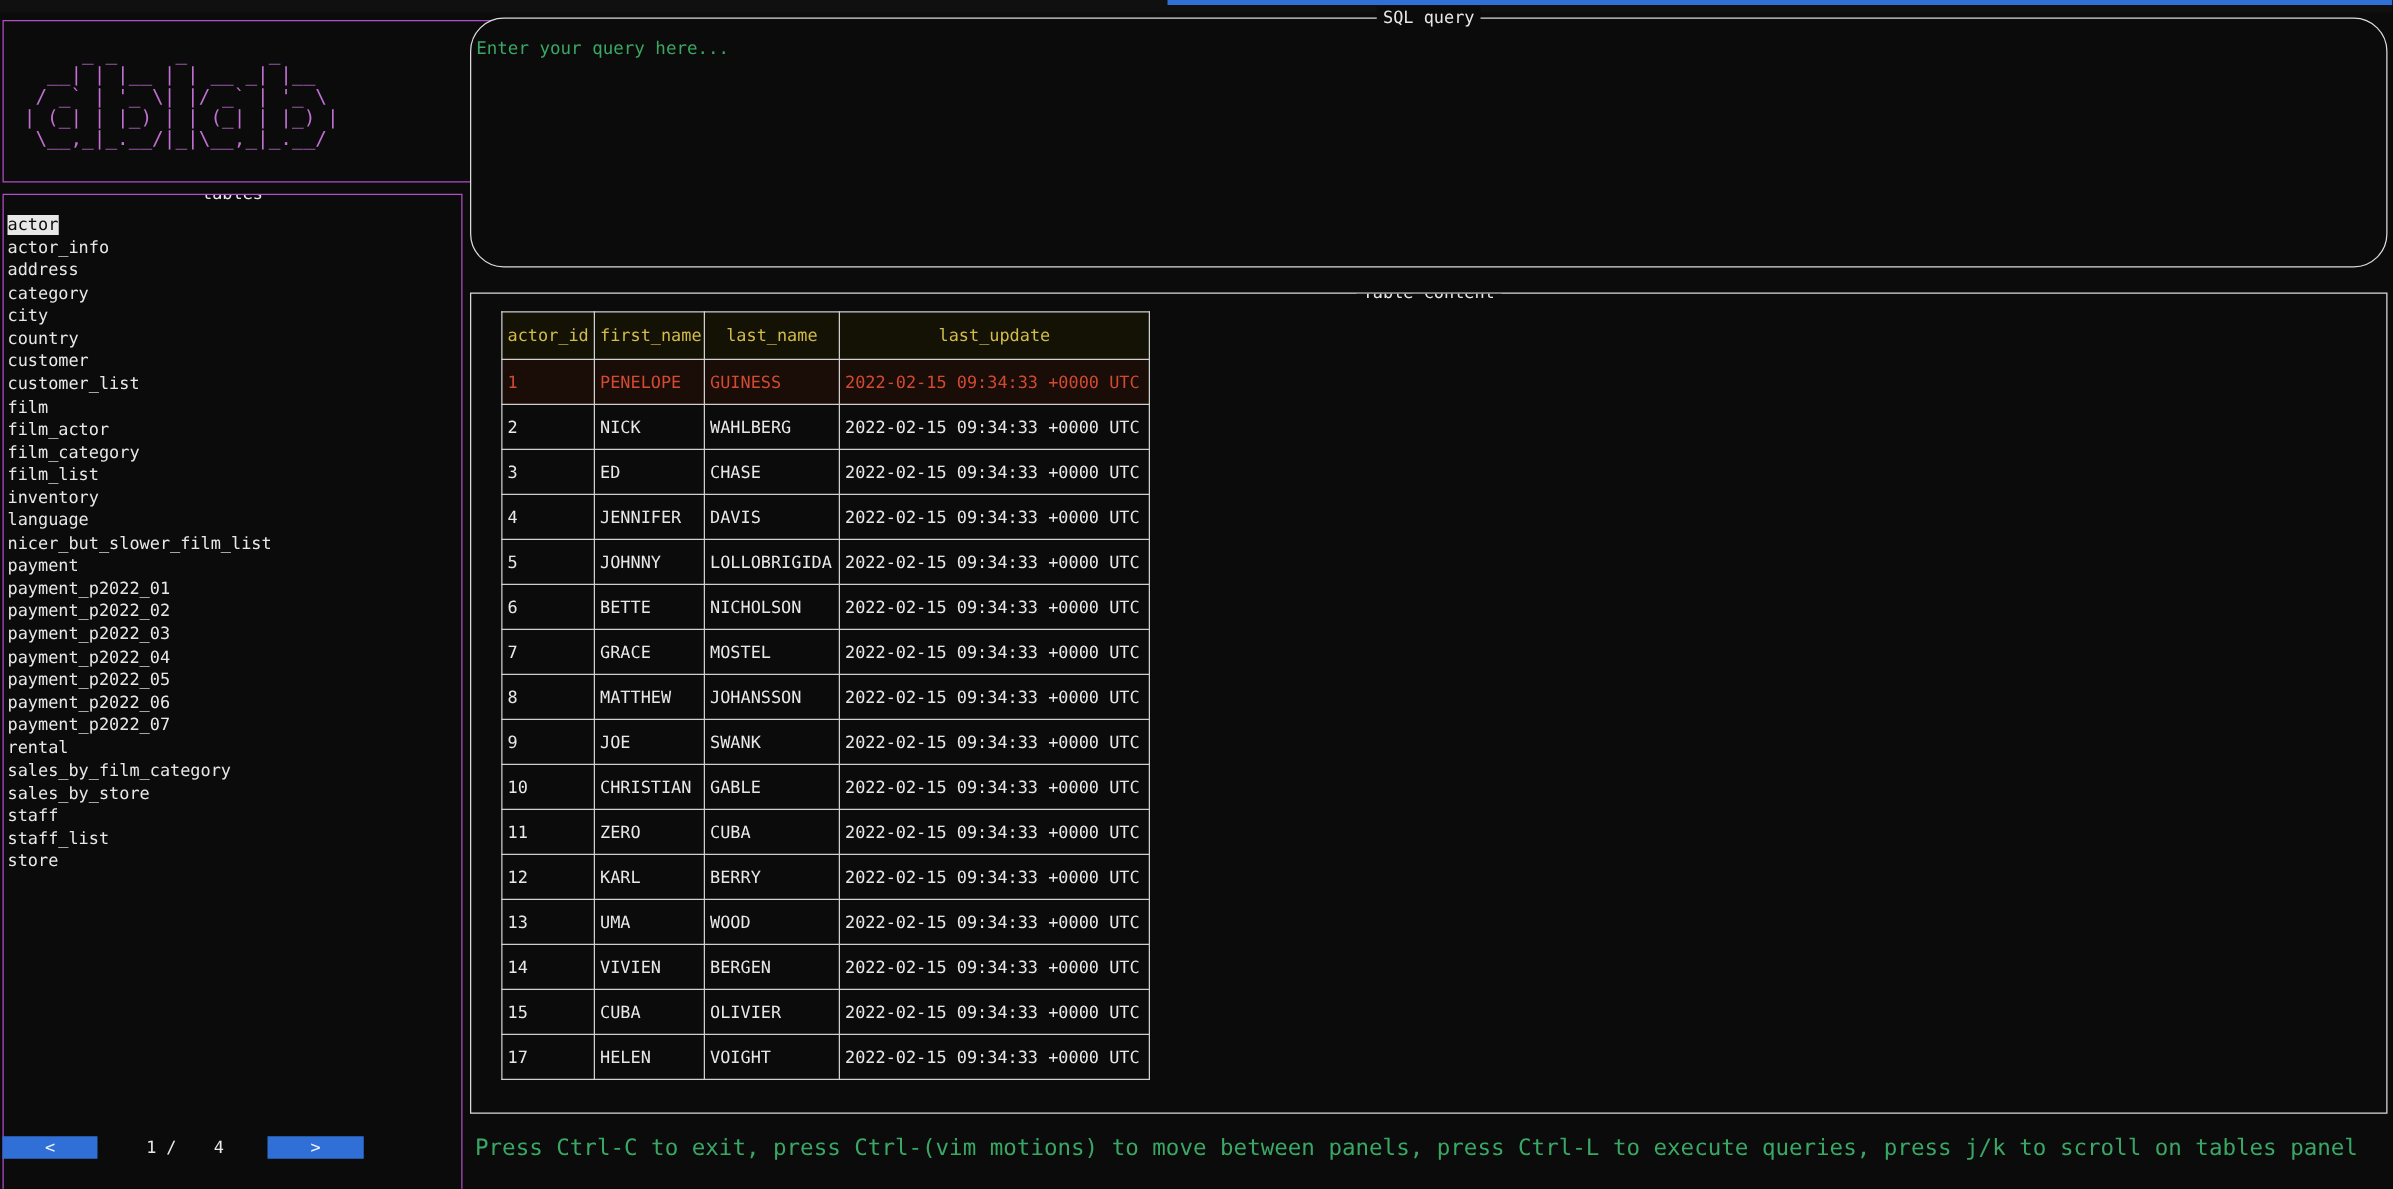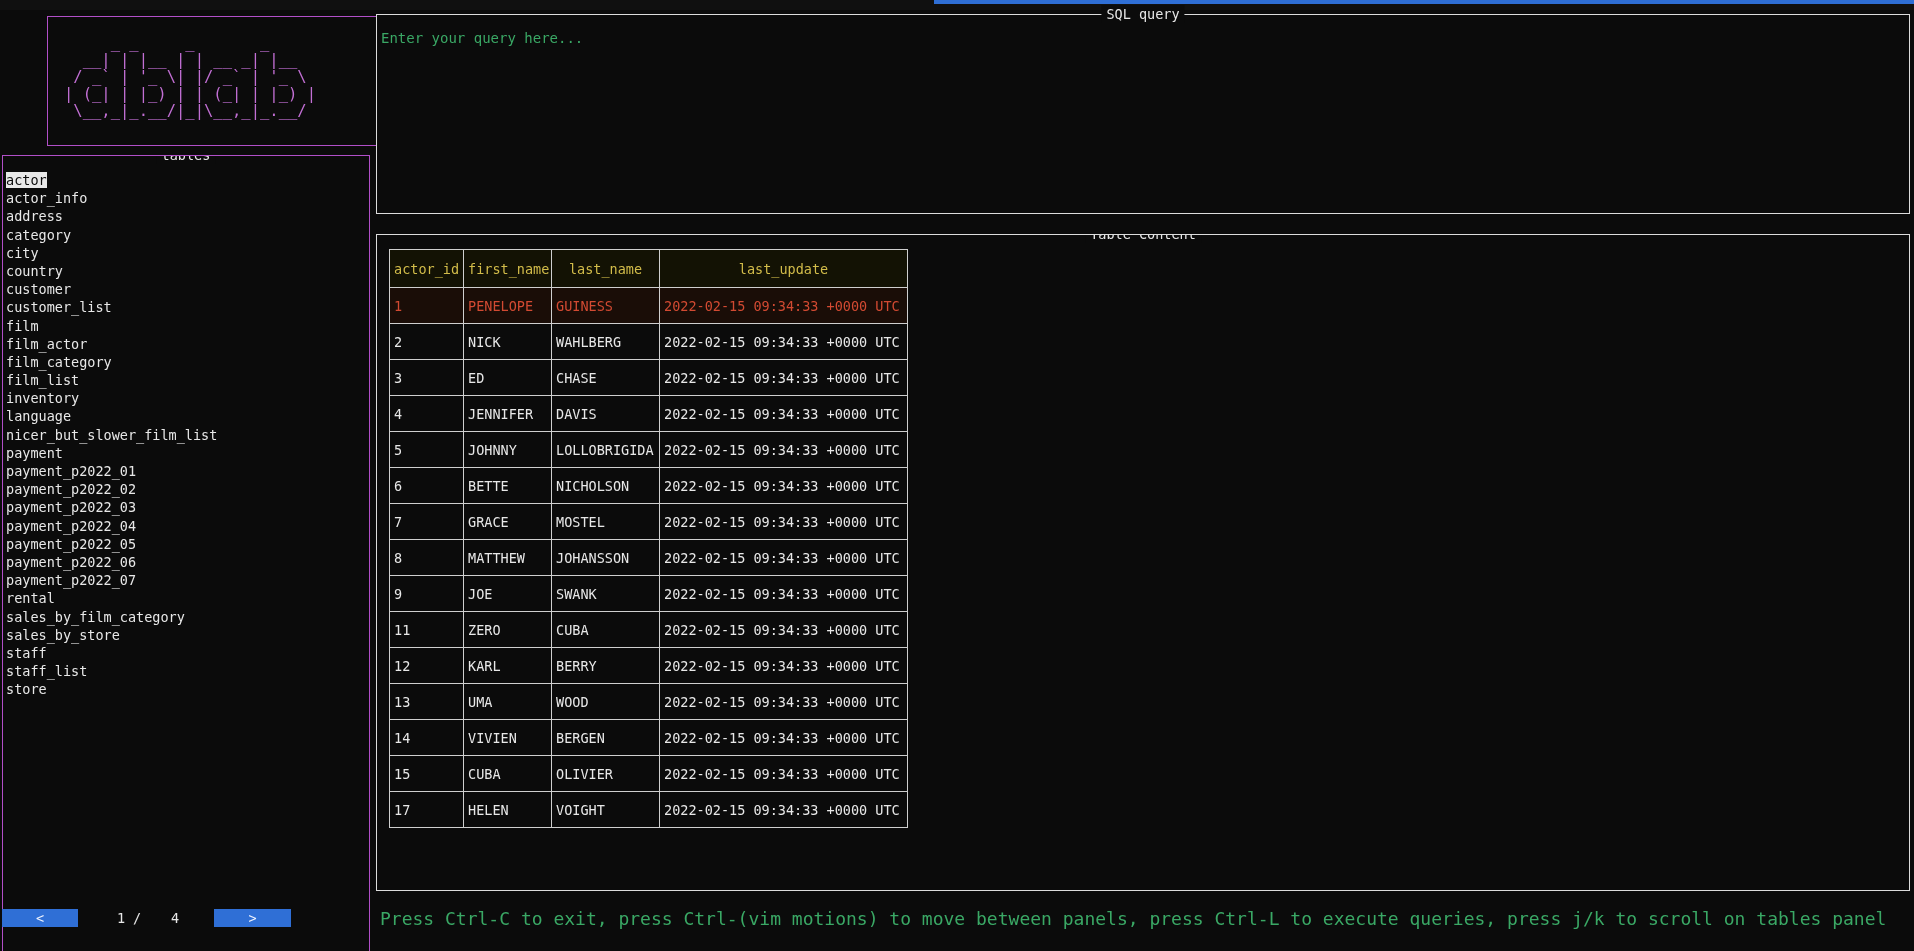--- a/index.html
+++ b/index.html
@@ -35,46 +35,46 @@
   .panel{ position:absolute; background:var(--background); }
   .panel.purple{ border:1px solid var(--panel-border-purple); }
   .panel.white{ border:1px solid var(--panel-border-white); }
   .panel-title{
     position:absolute; top:-10px; left:50%; transform:translateX(-50%);
     background:var(--background); padding:0 5px;
     color:#e8e8e8; font-size:13.5px; line-height:18px; white-space:nowrap;
   }
 
   
-  .logo-panel{ left:2px; top:16px; width:436px; height:130px;margin-left:45px; }
+  .logo-panel{ left:2px; top:16px; width:436px; height:130px; }
   .ascii{
     color:var(--logo-text);
     font-family:inherit;
     font-size:15.5px; line-height:17px;
     padding:18px 0 0 16px;
     white-space:pre;
   }
 
   
   .tables-panel{ left:2px; top:155px; width:368px; height:890px; overflow:hidden; }
   .tables-list{ padding:15px 0 0 3px; }
   .table-item{
     height:18.2px; line-height:18.2px; font-size:13.5px;
     color:var(--list-text); white-space:nowrap; cursor:pointer;
   }
   .table-item .selected{ background:var(--selected-bg); color:var(--selected-text); }
 
   
-  .sql-panel{ left:376px; top:14px; width:1534px; height:200px; }
+  .sql-panel{ left:376px; top:14px; width:1534px; height:200px;border-radius:27px; }
   .sql-editor{ width:100%; height:100%; padding:13px 0 0 4px; cursor:text; }
   .placeholder{ color:var(--placeholder-green); font-size:14px; line-height:18px; }
 
   
   .content-panel{ left:376px; top:234px; width:1534px; height:657px; overflow:hidden; }
-  .table-wrap{ margin:14px 0 0 12px; }
+  .table-wrap{ margin:14px 0 0 24px; }
   .data-table{ border-collapse:collapse; table-layout:fixed; width:518px; }
   .data-table th, .data-table td{
     border:1px solid var(--grid-border);
     font-size:13.5px; white-space:nowrap; overflow:hidden;
   }
   .data-table th{
     color:var(--header-yellow); font-weight:normal;
     height:38px; text-align:center; padding:0 4px;
     background:#131204;
   }
@@ -228,20 +228,26 @@
               <td>JOHANSSON</td>
               <td>2022-02-15 09:34:33 +0000 UTC</td>
             </tr>
             <tr>
               <td>9</td>
               <td>JOE</td>
               <td>SWANK</td>
               <td>2022-02-15 09:34:33 +0000 UTC</td>
             </tr>
             <tr>
+              <td>10</td>
+              <td>CHRISTIAN</td>
+              <td>GABLE</td>
+              <td>2022-02-15 09:34:33 +0000 UTC</td>
+            </tr>
+            <tr>
               <td>11</td>
               <td>ZERO</td>
               <td>CUBA</td>
               <td>2022-02-15 09:34:33 +0000 UTC</td>
             </tr>
             <tr>
               <td>12</td>
               <td>KARL</td>
               <td>BERRY</td>
               <td>2022-02-15 09:34:33 +0000 UTC</td>

